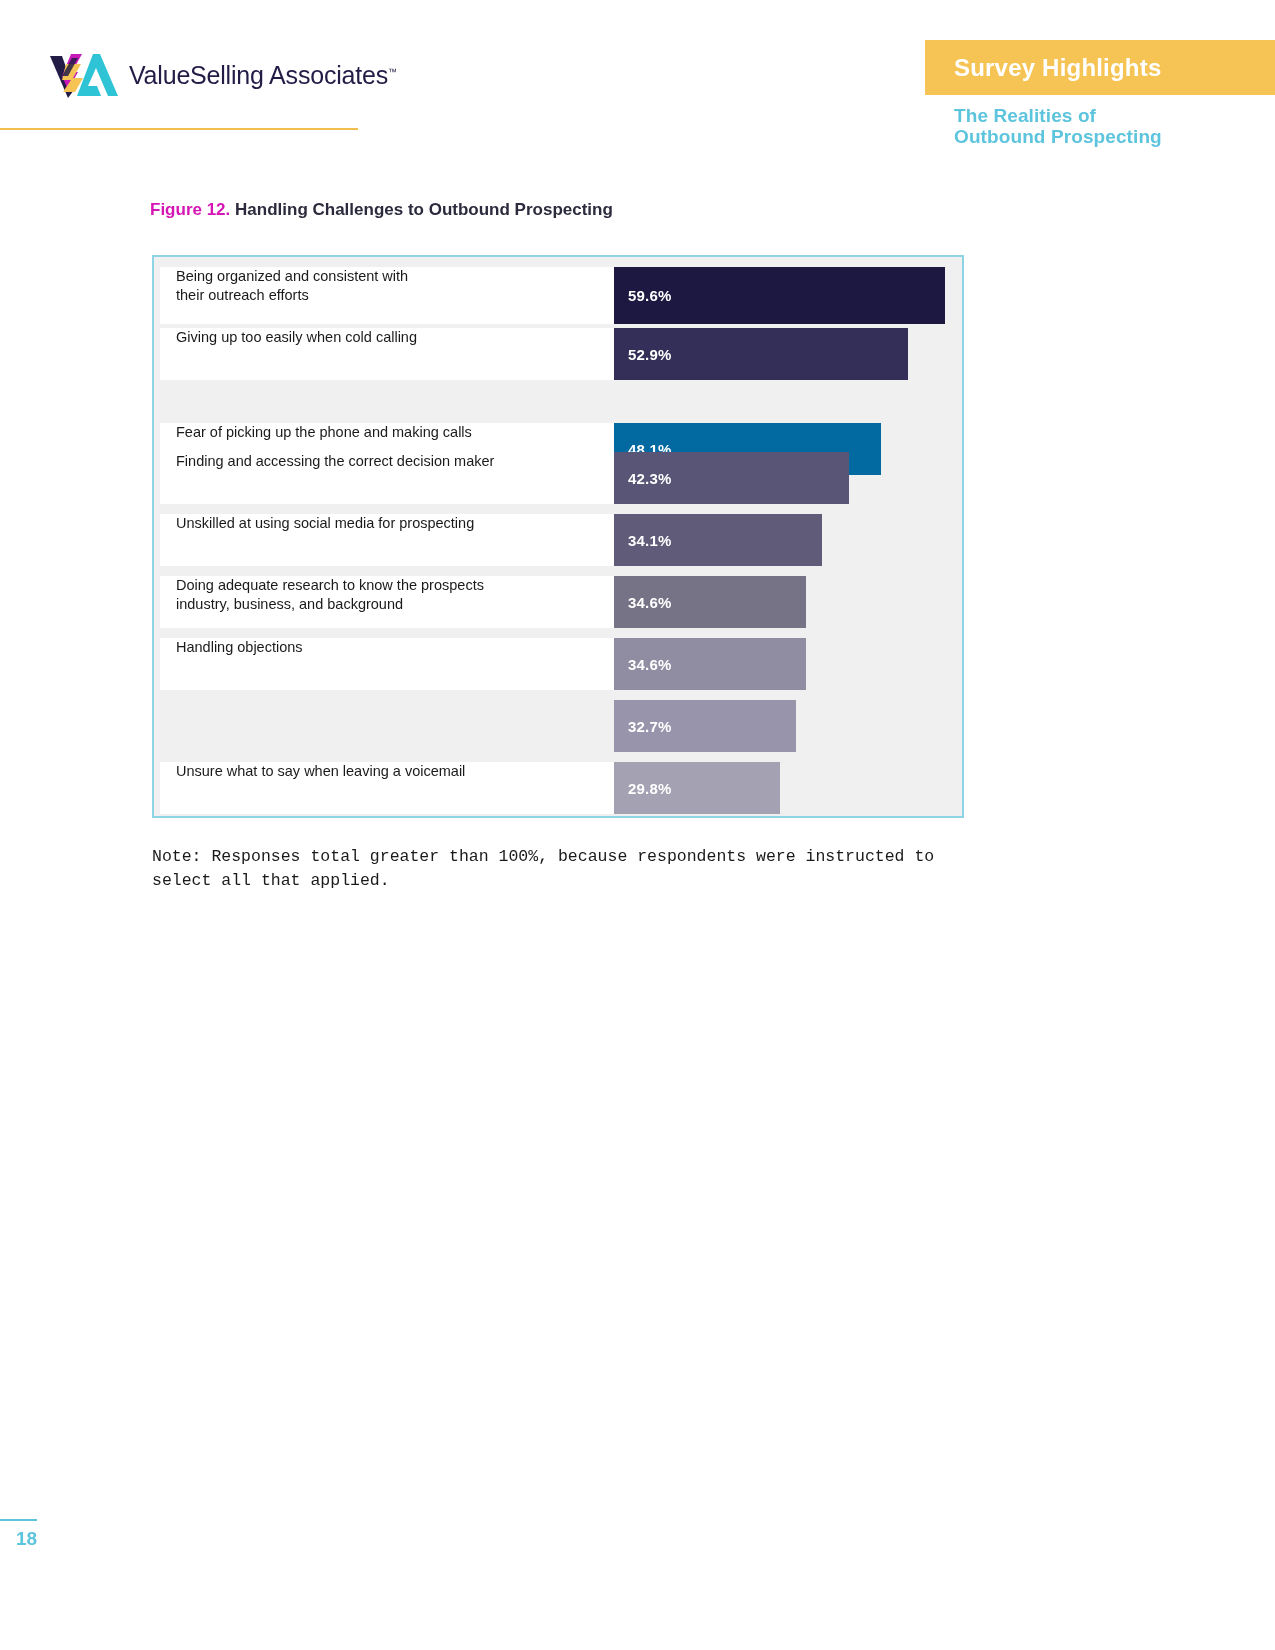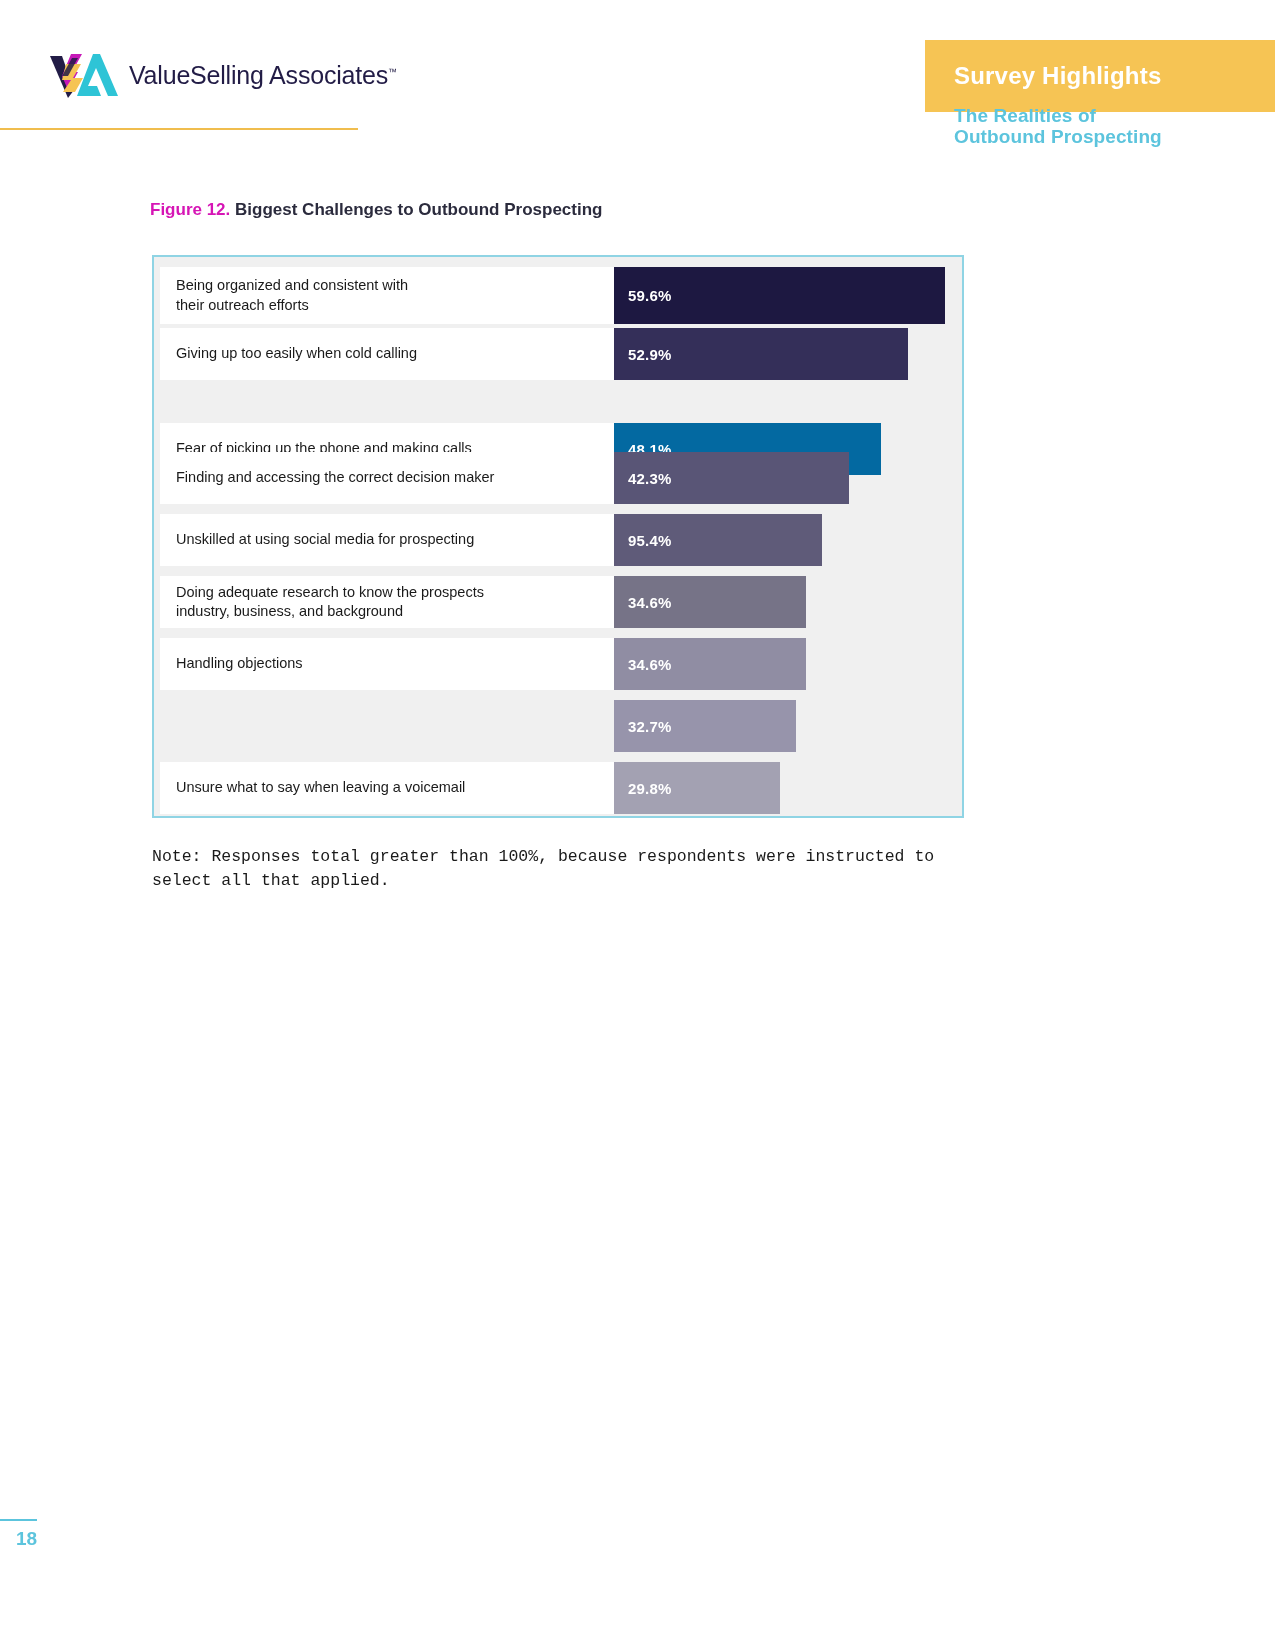--- a/index.html
+++ b/index.html
@@ -56,21 +56,21 @@
     width: 358px;
     height: 2px;
     background: #f0bd4e;
   }
 
   .badge {
     position: absolute;
     left: 925px;
     top: 40px;
     width: 350px;
-    height: 72px;
+    height: 55px;
     background: #f6c454;
     display: flex;
     align-items: center;
     padding-left: 29px;
   }
   .badge-text {
     color: #ffffff;
     font-size: 24px;
     font-weight: bold;
     letter-spacing: 0.2px;
@@ -127,21 +127,20 @@
   }
 
   .row-label {
     position: absolute;
     left: 6px;
     top: 0;
     width: 460px;
     height: 100%;
     background: #ffffff;
     display: flex;
-    align-items: center;
     padding-left: 16px;
     padding-right: 8px;
   }
 
   .row-label span {
     font-size: 14.5px;
     color: #1a1a1a;
     line-height: 1.32;
   }
 
@@ -215,21 +214,21 @@
   </div>
 
   <div class="badge-sub">
     <div>The Realities of</div>
     <div>Outbound Prospecting</div>
   </div>
 </div>
 
 <div class="fig-title">
   <span class="fig-num">Figure 12.</span>
-  <span>Biggest Challenges to Outbound Prospecting</span>
+  <span>Handling Challenges to Outbound Prospecting</span>
 </div>
 
 <div class="chart-box">
   <div class="chart-rows" id="chart-rows">
       <div class="row" style="top: 4px; height: 57px;">
         <div class="row-label">
           <span>Being organized and consistent with<br>their outreach efforts</span>
         </div>
         <div class="bar" style="left: 460px; width: 331px; background: rgb(29, 24, 65);">
           <span class="bar-value">59.6%</span>
@@ -257,21 +256,21 @@
         </div>
         <div class="bar" style="left: 460px; width: 235px; background: rgb(89, 85, 118);">
           <span class="bar-value">42.3%</span>
         </div>
       </div>
       <div class="row" style="top: 251px; height: 52px;">
         <div class="row-label">
           <span>Unskilled at using social media for prospecting</span>
         </div>
         <div class="bar" style="left: 460px; width: 208px; background: rgb(95, 91, 121);">
-          <span class="bar-value">95.4%</span>
+          <span class="bar-value">34.1%</span>
         </div>
       </div>
       <div class="row" style="top: 313px; height: 52px;">
         <div class="row-label">
           <span>Doing adequate research to know the prospects<br>industry, business, and background</span>
         </div>
         <div class="bar" style="left: 460px; width: 192px; background: rgb(118, 115, 135);">
           <span class="bar-value">34.6%</span>
         </div>
       </div>

